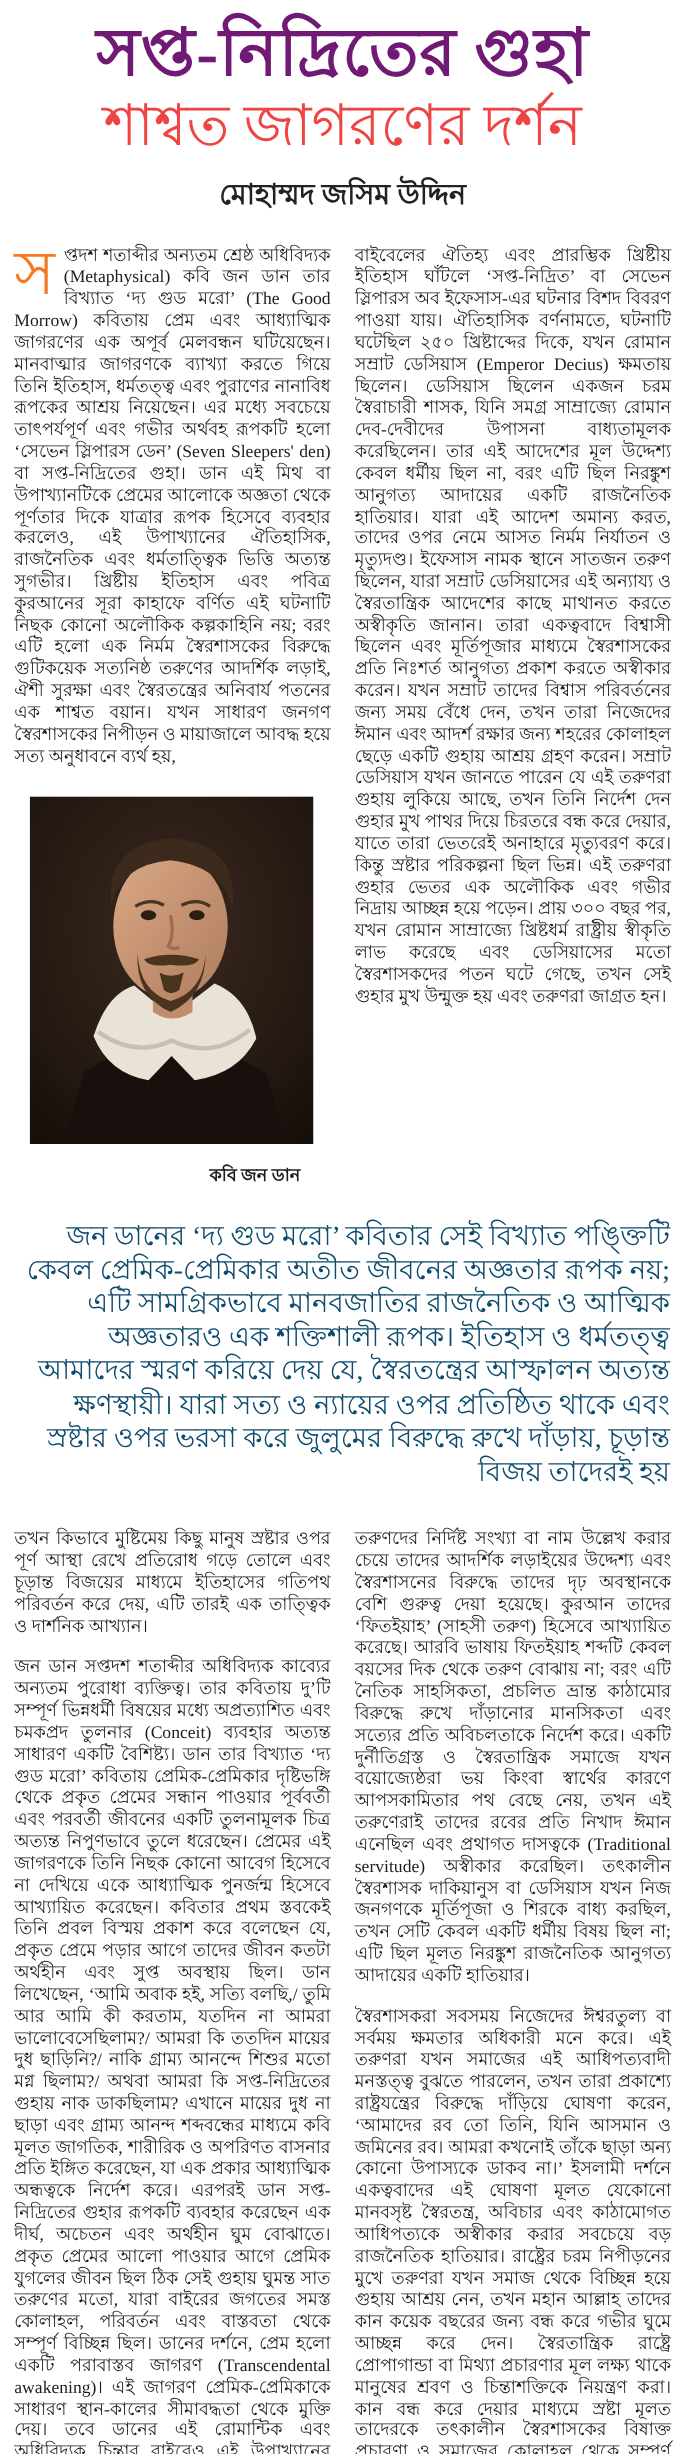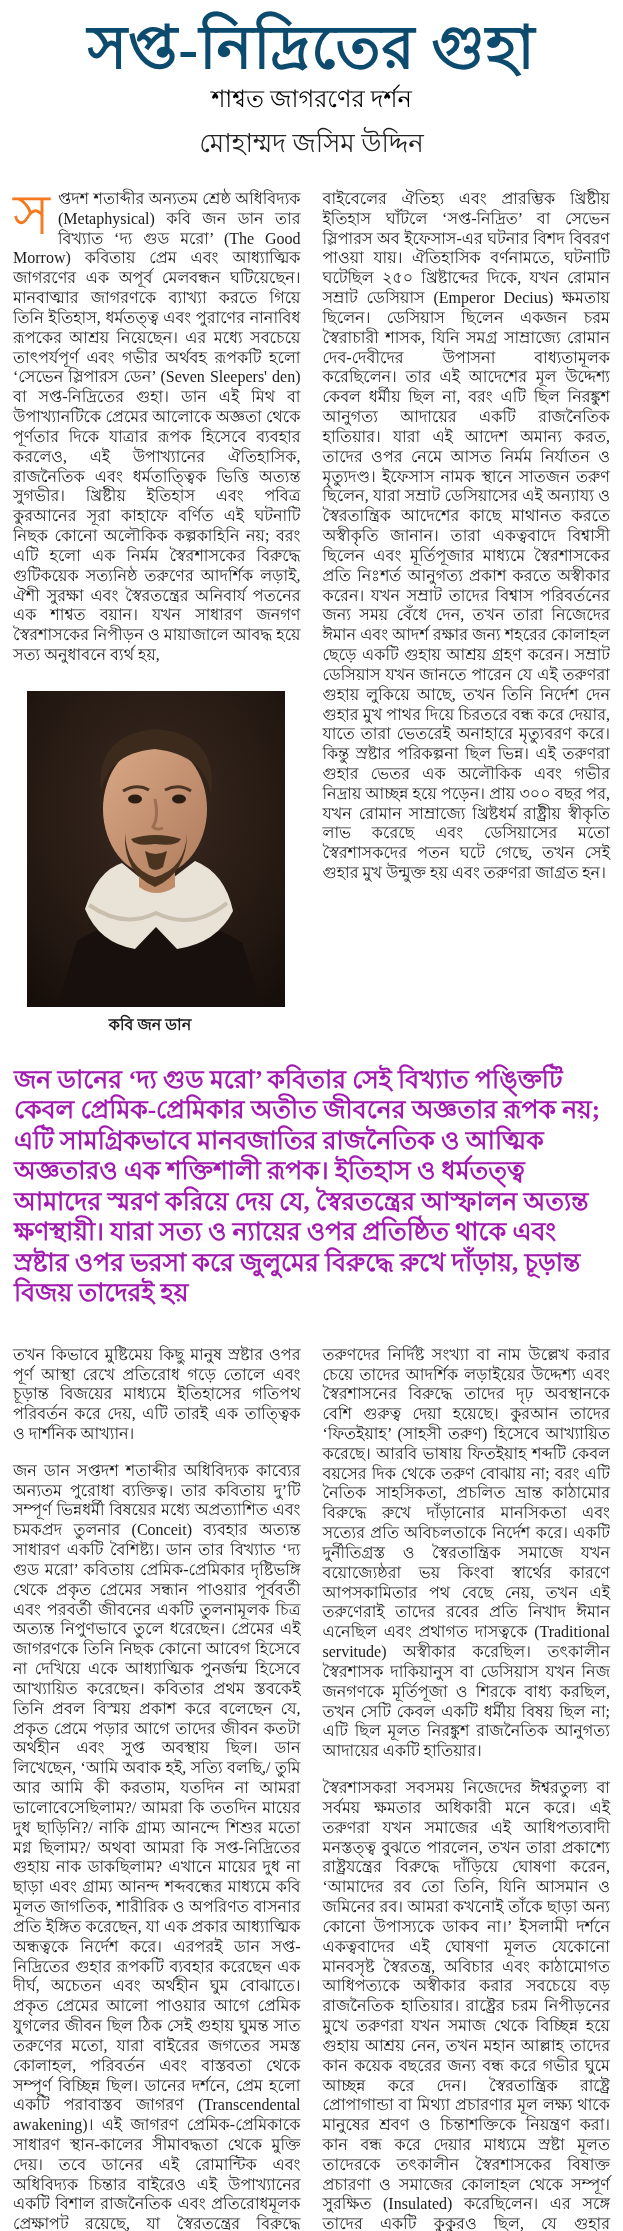--- a/index.html
+++ b/index.html
@@ -7,56 +7,56 @@
   body {
     width:623px; min-height:2231px; margin:0 auto;
     font-family:"Liberation Serif","DejaVu Serif",serif;
     color:#1c1c1c;
   }
   .page { width:623px; padding-top:10px; }
 
   
   .masthead { text-align:center; padding:4px 8px 6px 8px; }
   .title{
-    color:#0c4a6e; font-size:60px; line-height:1.15; font-weight:bold;
+    color:#701a75; font-size:60px; line-height:1.15; font-weight:bold;
     letter-spacing:1px;
   }
   .subtitle{
-    color:#000000; font-size:24px; line-height:1.2; font-weight:normal;
+    color:#ef4444; font-size:52px; line-height:1.2; font-weight:normal;
     margin-top:2px;
   }
   .author{
-    color:#222; font-size:26px; line-height:1.2; margin-top:14px; font-weight:normal;
+    color:#222; font-size:26px; line-height:1.2; margin-top:14px; font-weight:bold;
   }
 
   
   .cols { display:flex; gap:22px; padding:0 13px; margin-top:24px; }
   .col  { flex:1 1 0; font-size:16px; line-height:1.24; text-align:justify; }
   .col p { margin:0; }
   .col p + p { margin-top:17px; }
 
   
   .dropcap{
     float:left; color:#f47a20; font-size:56px; line-height:0.82;
     padding:4px 8px 0 0; font-weight:normal;
   }
 
   
   figure { margin-top:26px; padding-left:14px; width:262px; }
   .portrait-frame{ display:block; width:258px; height:316px; }
   figcaption{
-    text-align:center; font-weight:bold; font-size:16px; margin-top:8px;
+    text-align:right; font-weight:bold; font-size:16px; margin-top:20px;
     padding-right:2px;
   }
 
   
   .pullquote{
     margin:30px 6px 10px 6px; padding:0 8px;
-    text-align:left; color:#a21caf;
-    font-size:25px; line-height:1.22; font-weight:bold;
+    text-align:right; color:#0c4a6e;
+    font-size:25px; line-height:1.22; font-weight:normal;
   }
 
   .cols.bottom { margin-top:36px; }
 </style>
 </head>
 <body>
 
 <div class="page">
 
   <header class="masthead">

